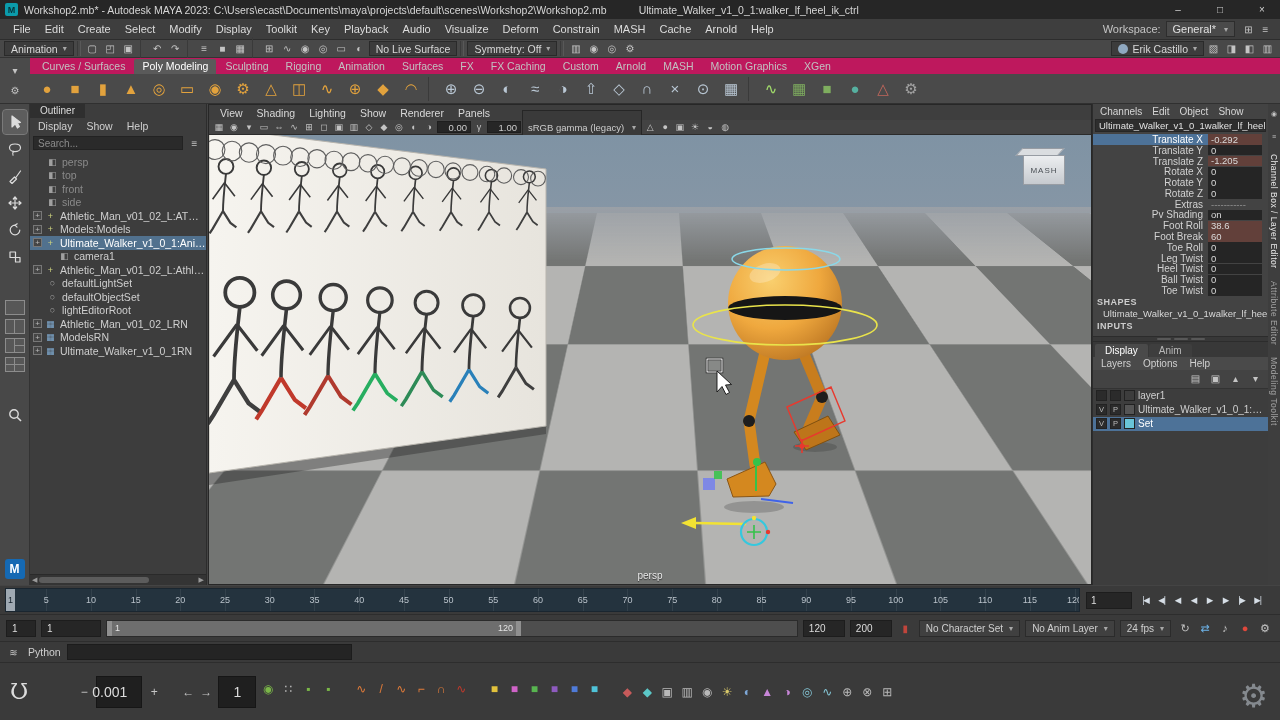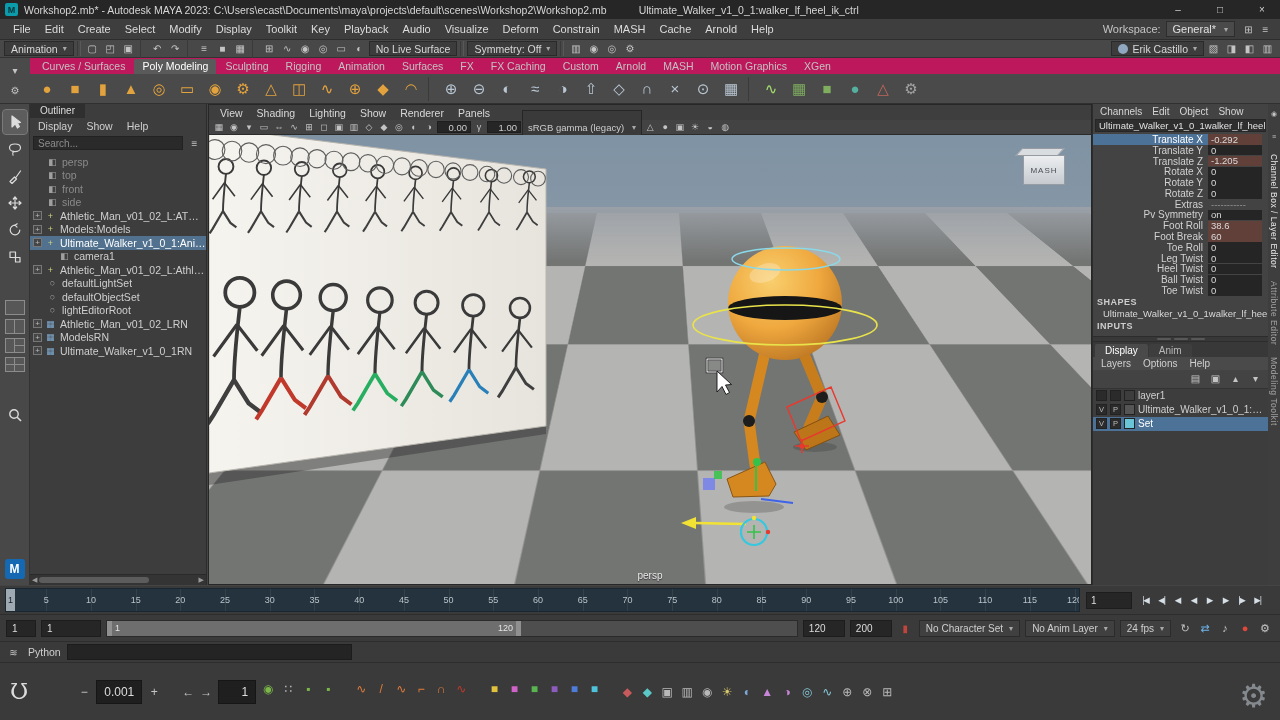--- a/index.html
+++ b/index.html
@@ -129,21 +129,21 @@
 .rr-dd{height:17px;background:#404040;border:1px solid #2b2b2b;display:flex;align-items:center;gap:6px;padding:0 6px;font-size:10px;color:#cfcfcf;white-space:nowrap}
 #rr-post .icn{width:18px;height:17px;font-size:11px}
 
 #cmdrow{left:0;top:641px;width:1280px;height:21px;background:#3a3a3a;border-top:1px solid #2d2d2d;display:flex;align-items:center;gap:6px;padding:0 5px}
 #cmd-feedback{width:505px;height:16px;background:#242424;border:1px solid #1c1c1c;color:#f2f2f2;font-size:10.5px;display:flex;align-items:center;padding:0 8px;white-space:pre}
 #cmd-lang{font-size:10.5px;color:#cfcfcf}
 #cmd-input{width:285px;height:16px;background:#242424;border:1px solid #1c1c1c}
 
 #bottombar{left:0;top:662px;width:1280px;height:58px;background:#3a3a3a;border-top:1px solid #2d2d2d;display:flex;align-items:center;gap:3px;padding:0 10px}
 .bb-icn{width:18px;height:18px;display:flex;align-items:center;justify-content:center;font-size:12px;color:#c6c6c6;flex:none}
-.bb-field{height:24px;background:#1f1f1f;border:1px solid #161616;color:#ddd;font-size:12px;display:flex;align-items:center;justify-content:flex-end;padding:0 7px}
+.bb-field{height:32px;background:#1f1f1f;border:1px solid #161616;color:#ddd;font-size:14px;display:flex;align-items:center;justify-content:flex-end;padding:0 14px}
 #maya-logo{font-size:22px;color:#dcdcdc;margin-right:44px;font-family:"DejaVu Serif",serif}
 #gnomon{position:absolute;right:12px;bottom:5px;display:flex;align-items:center;gap:9px;opacity:.9}
 #gnomon .gear{font-size:32px;color:#8d9298}
 #gnomon .lines{display:flex;flex-direction:column;line-height:1.15}
 #gnomon .l1{font-size:9px;letter-spacing:5px;color:#9aa0a6}
 #gnomon .l2{font-size:17px;font-weight:bold;letter-spacing:3px;color:#b7bdc3}
 #gnomon .l3{font-size:11px;letter-spacing:4px;color:#9aa0a6}
 </style>
 </head>
 <body>
@@ -708,21 +708,21 @@
         </div>
         <div class="cb-row">
           <span class="cb-name">Rotate Z</span>
           <span class="cb-val">0</span>
         </div>
         <div class="cb-row">
           <span class="cb-name">Extras</span>
           <span class="cb-val plain">-----------</span>
         </div>
         <div class="cb-row">
-          <span class="cb-name">Pv Symmetry</span>
+          <span class="cb-name">Pv Shading</span>
           <span class="cb-val">on</span>
         </div>
         <div class="cb-row">
           <span class="cb-name">Foot Roll</span>
           <span class="cb-val keyed">38.6</span>
         </div>
         <div class="cb-row">
           <span class="cb-name">Foot Break</span>
           <span class="cb-val keyed">60</span>
         </div>

